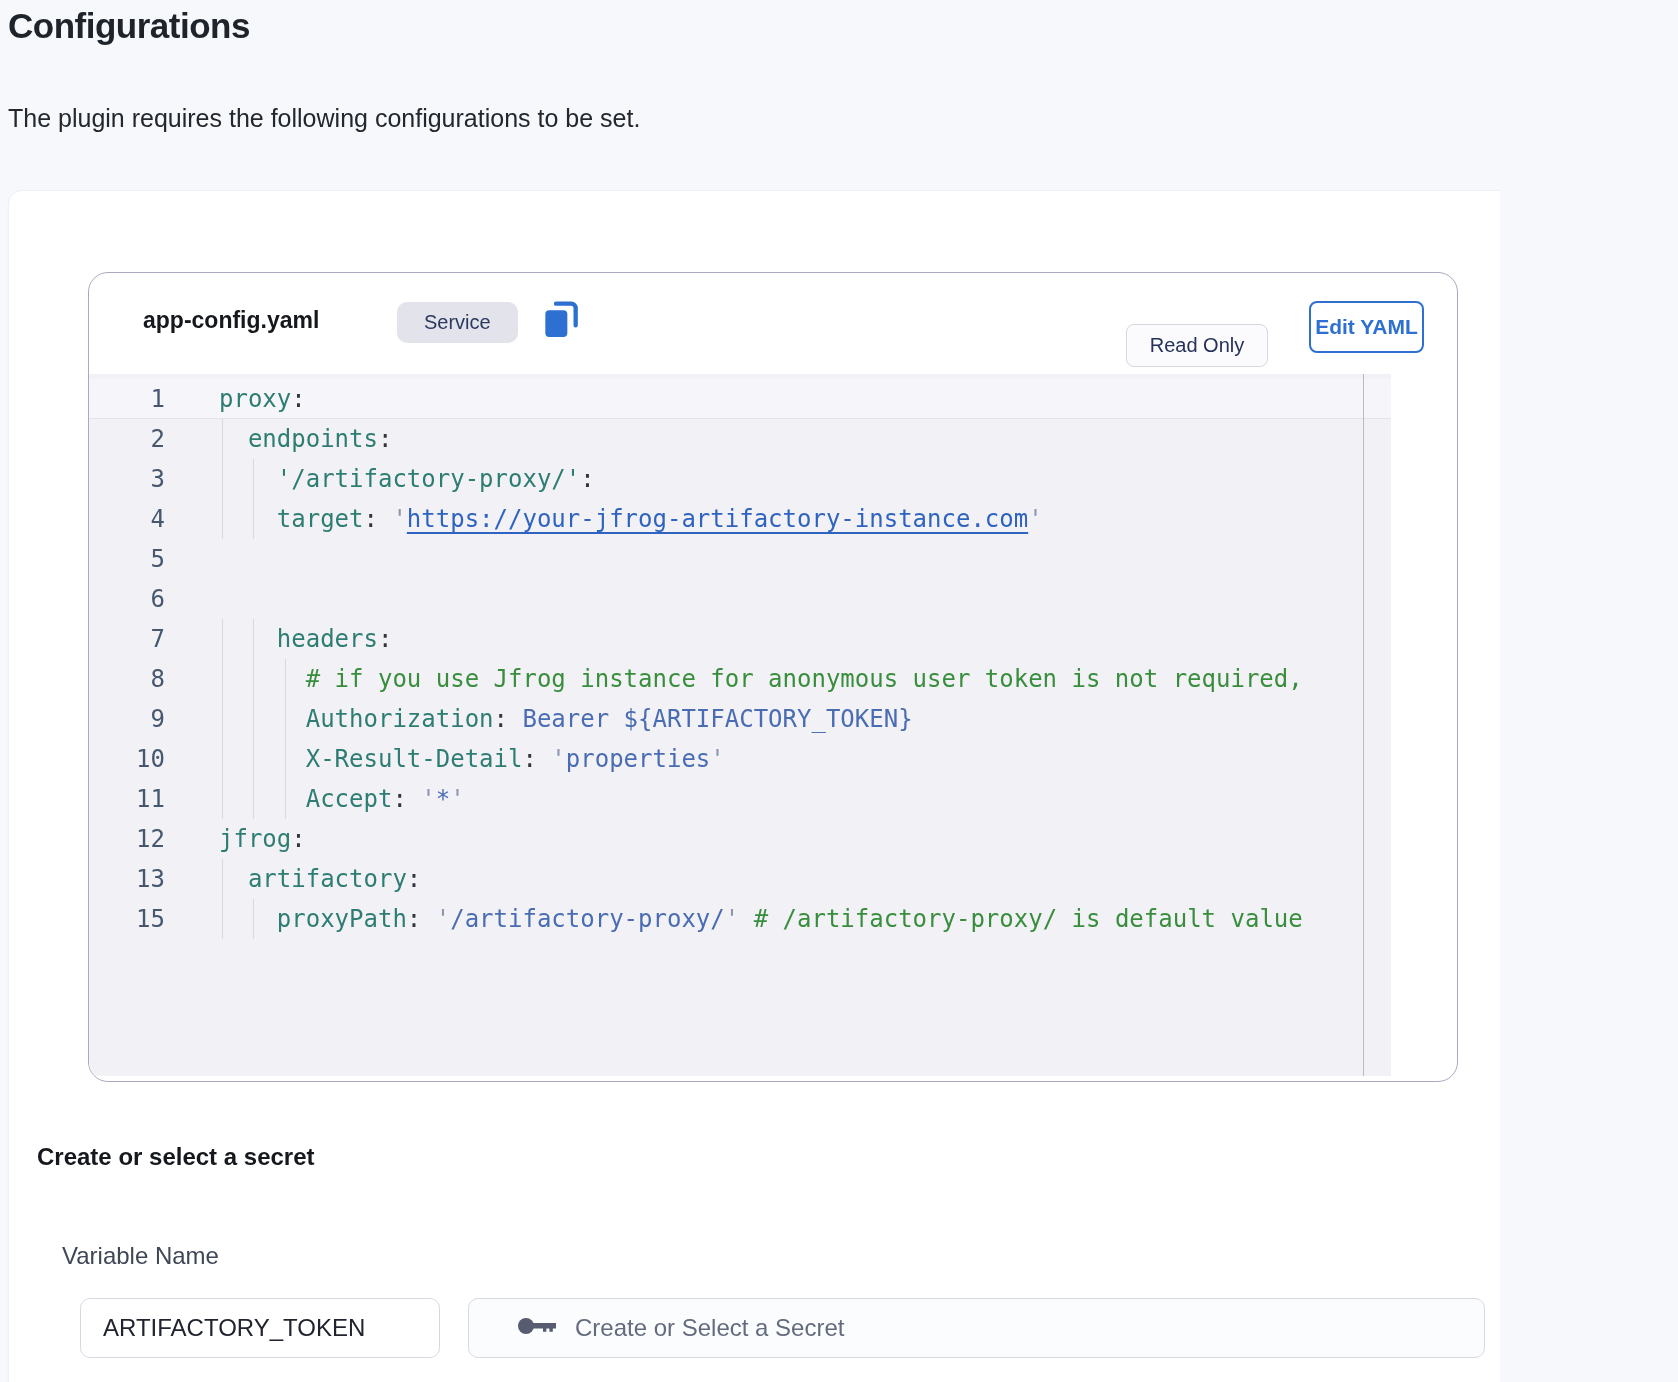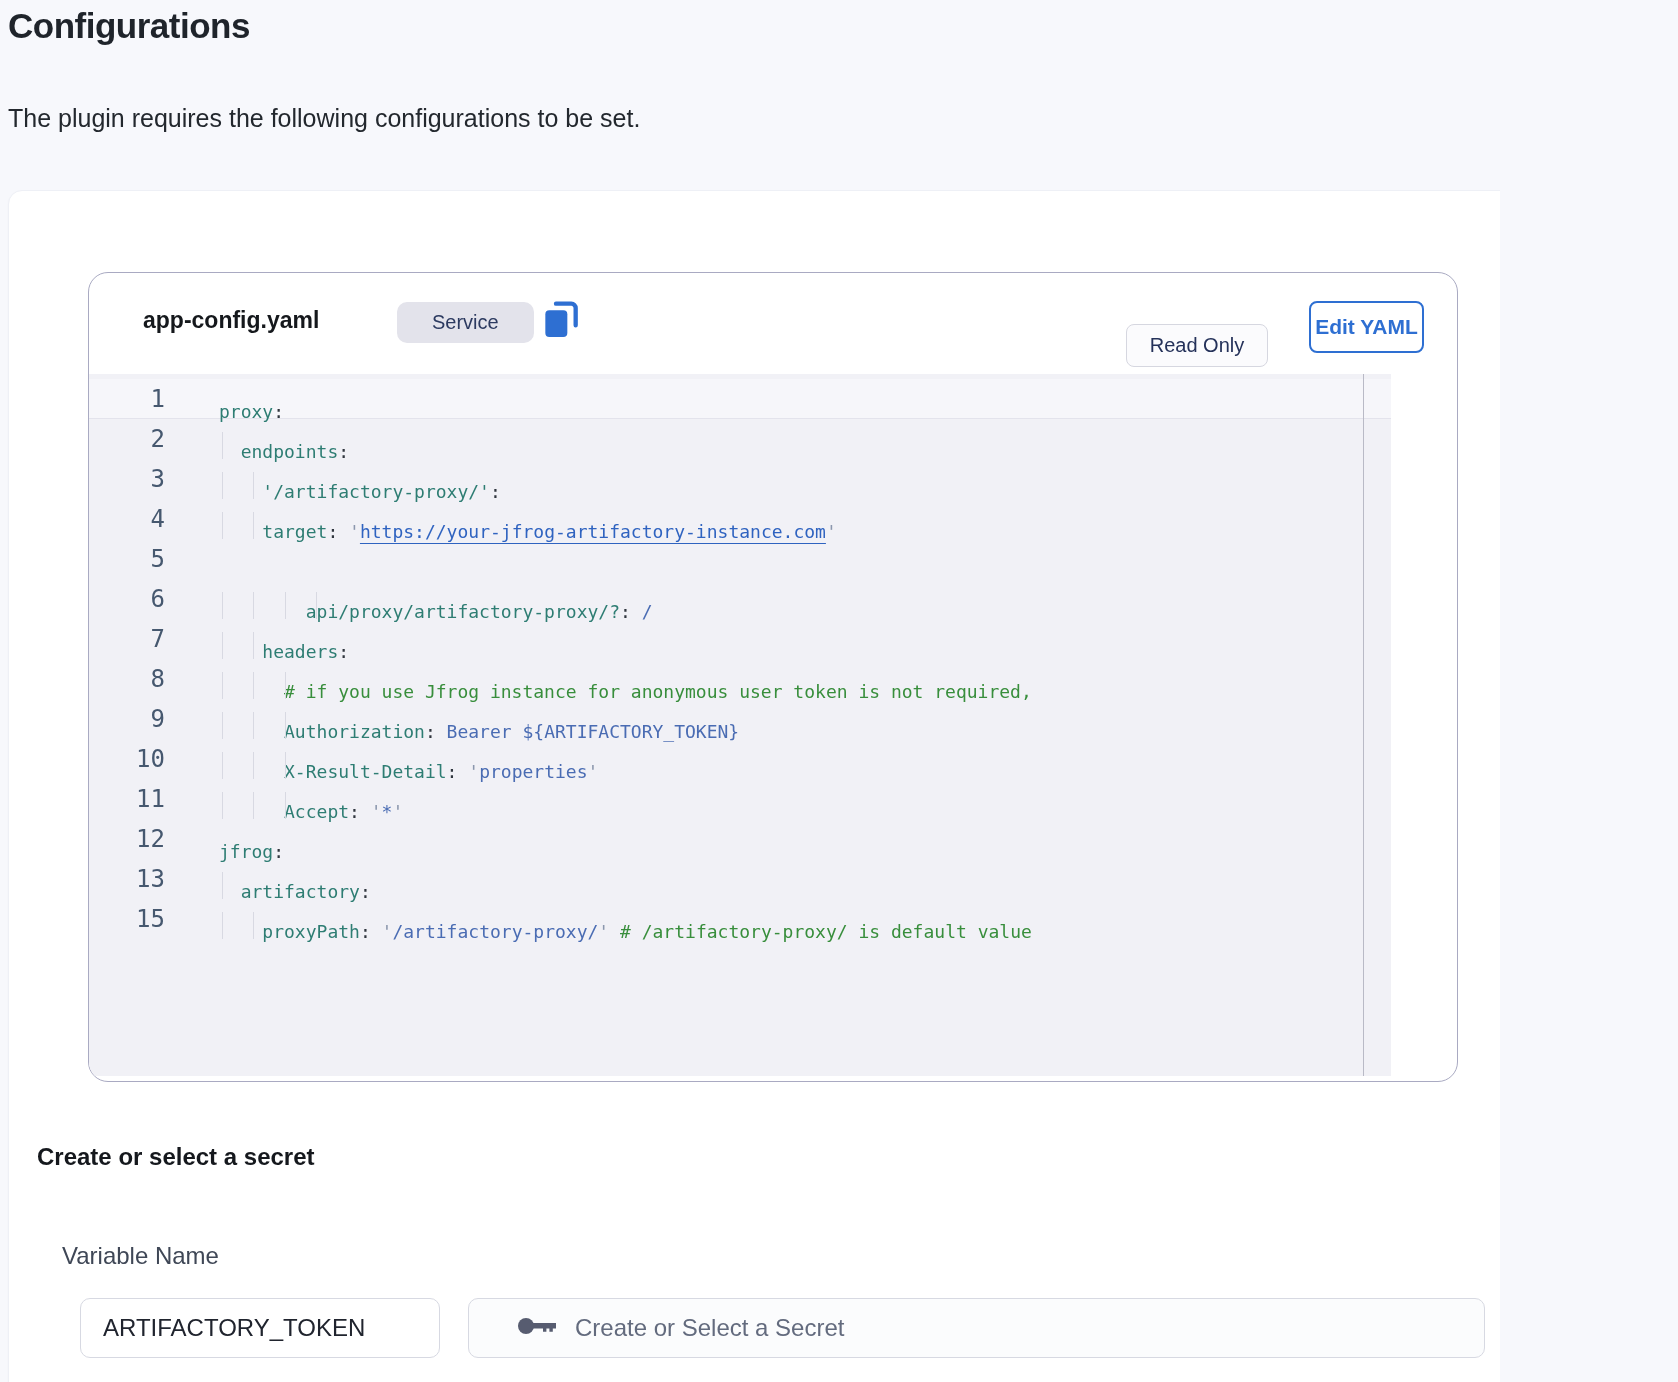--- a/index.html
+++ b/index.html
@@ -8,31 +8,31 @@
   .page { position:relative; width:1500px; height:1382px; overflow:hidden; background:#f7f8fc;text-decoration:underline; }
 
   .page-title { position:absolute; left:8px; top:6px; font-size:35px; font-weight:700; color:#1f242b; letter-spacing:-0.5px; }
   .page-subtitle { position:absolute; left:8px; top:104px; font-size:25px; color:#23282e; }
 
   .outer-card { position:absolute; left:8px; top:190px; width:1684px; height:1300px; background:#ffffff; border:1px solid #eef0f6; border-radius:14px 0 0 0; box-shadow:0 1px 2px rgba(30,40,80,0.03); }
 
   .editor-card { position:absolute; left:88px; top:272px; width:1370px; height:810px; background:#ffffff; border:1.5px solid #a9aac2; border-radius:20px; overflow:hidden; }
 
   .file-name { position:absolute; left:54px; top:34px; font-size:23px; font-weight:700; color:#15181c; }
-  .service-badge { position:absolute; left:308px; top:29px; height:41px; line-height:41px; padding:0 35px; background:#e3e3eb; border-radius:10px; font-size:20px; color:#2c3a60; }
+  .service-badge { position:absolute; left:308px; top:29px; height:41px; line-height:41px; padding:0 27px; background:#e3e3eb; border-radius:10px; font-size:20px; color:#2c3a60; }
   .copy-btn { position:absolute; left:450px; top:24px; width:44px; height:48px; border:none; background:transparent; cursor:pointer; }
 
   .read-only-btn { position:absolute; left:1037px; top:35px; width:142px; height:43px; background:#fbfbfd; border:1px solid #d6d7e0; border-radius:8px; font-size:20px; color:#25325a; font-family:"Liberation Sans",sans-serif;margin-top:16px; }
   .edit-yaml-btn { position:absolute; left:1220px; top:28px; width:115px; height:52px; background:#ffffff; border:2px solid #2e6fd2; border-radius:8px; font-size:21px; font-weight:700; color:#2e6fd2; font-family:"Liberation Sans",sans-serif; }
 
   .editor { position:absolute; left:0px; top:101px; width:1302px; height:702px; background:#f1f1f6; overflow:hidden; padding-top:5px; }
   .code-row { display:flex; height:40px; line-height:40px; white-space:pre; }
   .code-row.active { background:#f6f6fa; box-shadow: inset 0 -1px 0 #e3e3ec; }
   .ln { flex:0 0 76px; text-align:right; font-family:"DejaVu Sans Mono",monospace; font-size:24px; color:#46586f; }
-  .cl { position:relative; margin-left:54px; font-family:"DejaVu Sans Mono",monospace; font-size:18px;margin-top:13px; }
+  .cl { position:relative; margin-left:54px; font-family:"DejaVu Sans Mono",monospace; font-size:24px; }
   .guide { position:absolute; top:0; bottom:0; width:1px; background:#d8d9e2; }
   .token-k { color:#2e7d73; }
   .token-p { color:#30363e; }
   .token-q { color:#8b97ad; }
   .token-s { color:#4a6cb3; }
   .token-l { color:#2f63c0; text-decoration:underline; text-underline-offset:5px; }
   .token-c { color:#388e3c; }
   .vscrollbar { position:absolute; left:1274px; top:0; bottom:0; width:1px; background:#b9bac6; }
 
   .secret-heading { position:absolute; left:37px; top:1143px; font-size:24px; font-weight:700; color:#15181d; }
@@ -69,21 +69,21 @@
     <button class="read-only-btn">Read Only</button>
     <button class="edit-yaml-btn">Edit YAML</button>
 
     <div class="editor">
       <div>
           <div class="code-row active"><span class="ln">1</span><span class="cl"><span></span><span class="token-k">proxy</span><span class="token-p">:</span></span></div>
           <div class="code-row"><span class="ln">2</span><span class="cl"><i class="guide" style="left: 3px;"></i><span>  </span><span class="token-k">endpoints</span><span class="token-p">:</span></span></div>
           <div class="code-row"><span class="ln">3</span><span class="cl"><i class="guide" style="left: 3px;"></i><i class="guide" style="left: 34.32px;"></i><span>    </span><span class="token-k">'/artifactory-proxy/'</span><span class="token-p">:</span></span></div>
           <div class="code-row"><span class="ln">4</span><span class="cl"><i class="guide" style="left: 3px;"></i><i class="guide" style="left: 34.32px;"></i><span>    </span><span class="token-k">target</span><span class="token-p">: </span><span class="token-q">'</span><span class="token-l">https://your-jfrog-artifactory-instance.com</span><span class="token-q">'</span></span></div>
           <div class="code-row"><span class="ln">5</span></div>
-          <div class="code-row"><span class="ln">6</span><span class="cl"><i class="guide" style="left: 3px;"></i><i class="guide" style="left: 34.32px;"></i><i class="guide" style="left: 65.64px;"></i><i class="guide" style="left: 96.96px;"></i><span>        </span><span class="token-k">api/proxy/artifactory-proxy/?</span><span class="token-p">: </span><span class="token-s">/</span></span></div>
+          <div class="code-row"><span class="ln">6</span></div>
           <div class="code-row"><span class="ln">7</span><span class="cl"><i class="guide" style="left: 3px;"></i><i class="guide" style="left: 34.32px;"></i><span>    </span><span class="token-k">headers</span><span class="token-p">:</span></span></div>
           <div class="code-row"><span class="ln">8</span><span class="cl"><i class="guide" style="left: 3px;"></i><i class="guide" style="left: 34.32px;"></i><i class="guide" style="left: 65.64px;"></i><span>      </span><span class="token-c"># if you use Jfrog instance for anonymous user token is not required,</span></span></div>
           <div class="code-row"><span class="ln">9</span><span class="cl"><i class="guide" style="left: 3px;"></i><i class="guide" style="left: 34.32px;"></i><i class="guide" style="left: 65.64px;"></i><span>      </span><span class="token-k">Authorization</span><span class="token-p">: </span><span class="token-s">Bearer ${ARTIFACTORY_TOKEN}</span></span></div>
           <div class="code-row"><span class="ln">10</span><span class="cl"><i class="guide" style="left: 3px;"></i><i class="guide" style="left: 34.32px;"></i><i class="guide" style="left: 65.64px;"></i><span>      </span><span class="token-k">X-Result-Detail</span><span class="token-p">: </span><span class="token-q">'</span><span class="token-s">properties</span><span class="token-q">'</span></span></div>
           <div class="code-row"><span class="ln">11</span><span class="cl"><i class="guide" style="left: 3px;"></i><i class="guide" style="left: 34.32px;"></i><i class="guide" style="left: 65.64px;"></i><span>      </span><span class="token-k">Accept</span><span class="token-p">: </span><span class="token-q">'</span><span class="token-s">*</span><span class="token-q">'</span></span></div>
           <div class="code-row"><span class="ln">12</span><span class="cl"><span></span><span class="token-k">jfrog</span><span class="token-p">:</span></span></div>
           <div class="code-row"><span class="ln">13</span><span class="cl"><i class="guide" style="left: 3px;"></i><span>  </span><span class="token-k">artifactory</span><span class="token-p">:</span></span></div>
           <div class="code-row"><span class="ln">15</span><span class="cl"><i class="guide" style="left: 3px;"></i><i class="guide" style="left: 34.32px;"></i><span>    </span><span class="token-k">proxyPath</span><span class="token-p">: </span><span class="token-q">'</span><span class="token-s">/artifactory-proxy/</span><span class="token-q">'</span><span class="token-c"> # /artifactory-proxy/ is default value</span></span></div>
         </div>
       <div class="vscrollbar"></div>

